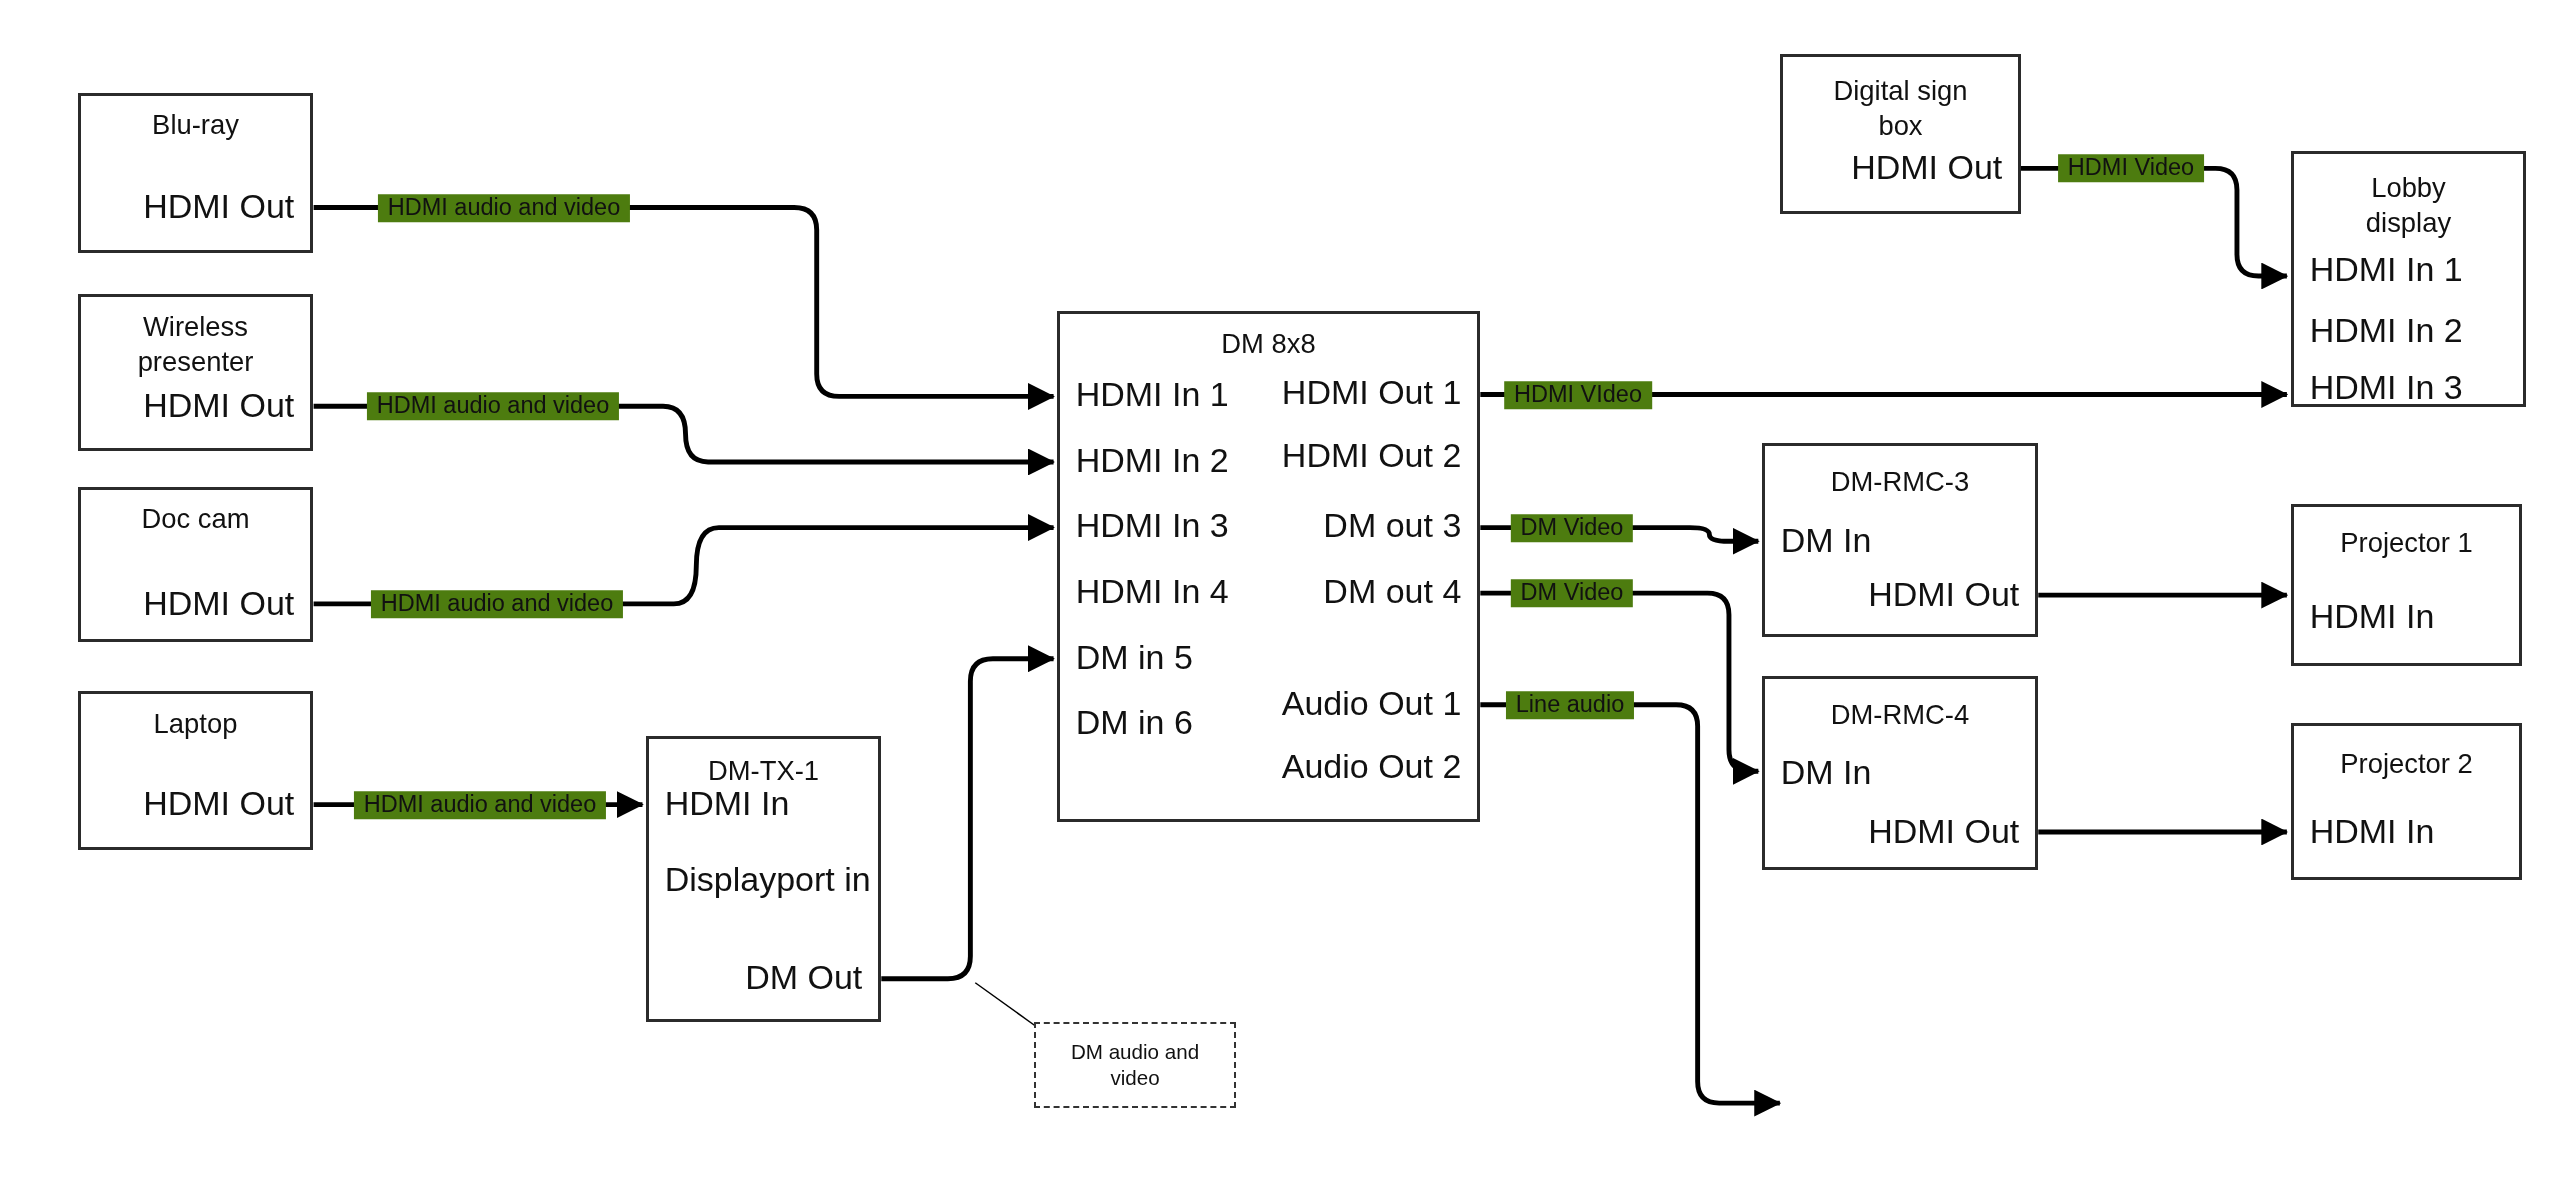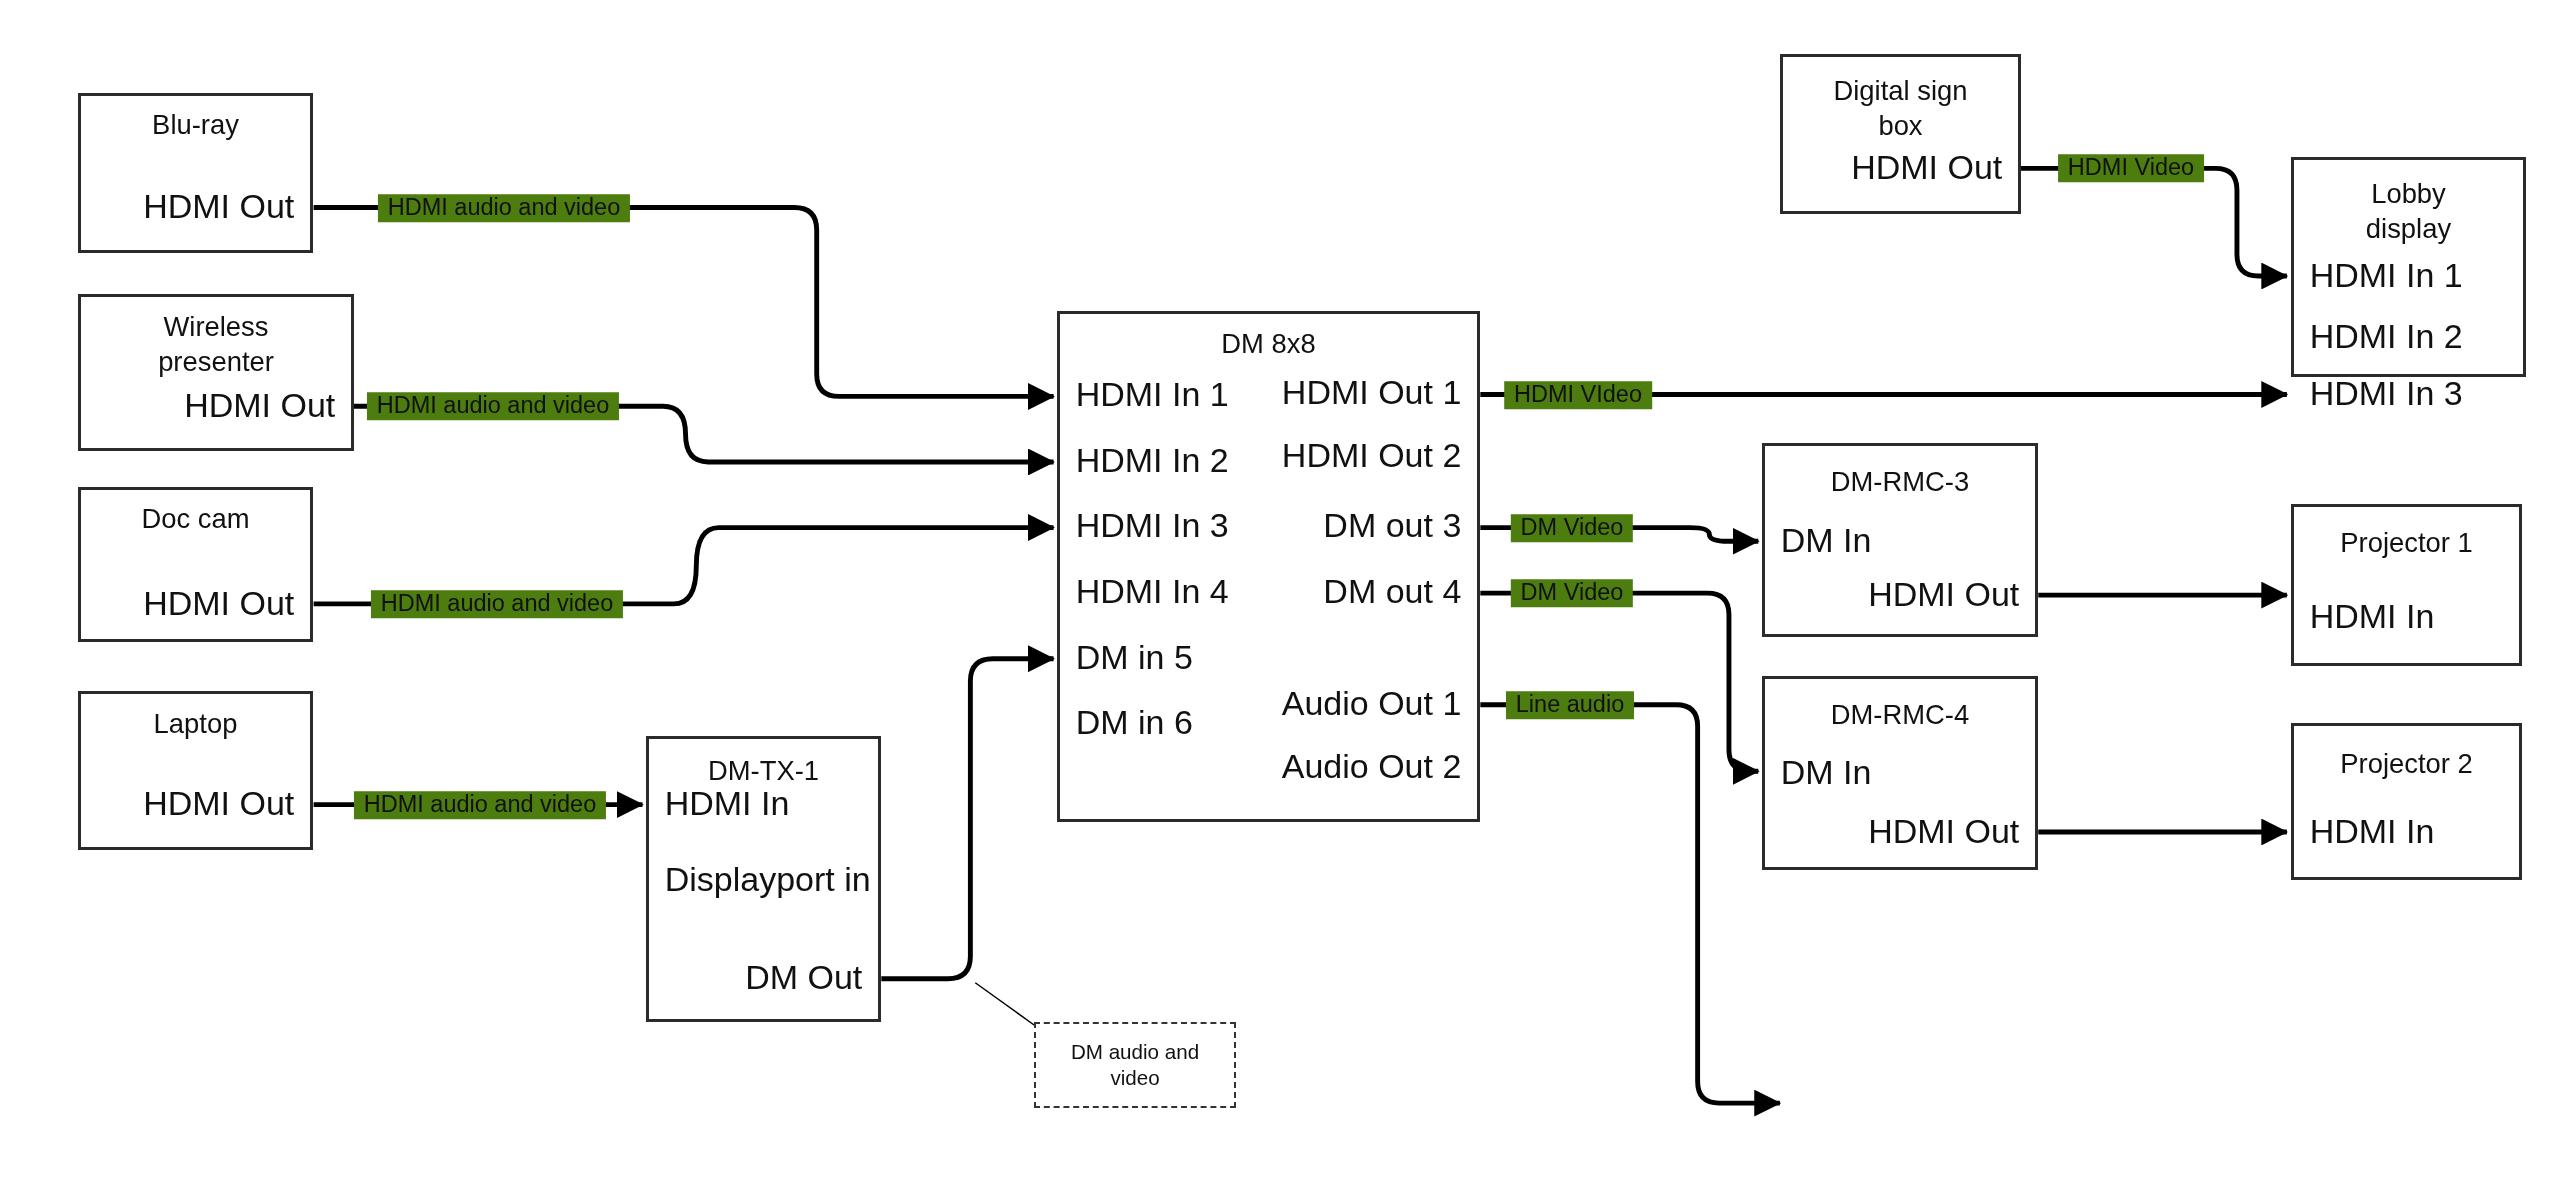--- a/index.html
+++ b/index.html
@@ -88,21 +88,21 @@
     <path class="wire" marker-end="url(#arrow)" d="M 2082 850 H 2336"></path>
     <path class="wire" marker-end="url(#arrow)" d="M 2064 172 H 2263 Q 2285 172 2285 194 V 260 Q 2285 282 2307 282 H 2336"></path>
     <path class="thin-line" d="M 996 1004 L 1060 1050"></path>
   </svg>
 
   <div class="node" style="left:78px;top:93px;width:235px;height:160px">
     <div class="title" style="top:10.8px">Blu-ray</div>
     <div class="port right" style="top:111px">HDMI Out</div>
   </div>
 
-  <div class="node" style="left:78px;top:294px;width:276px;height:157px">
+  <div class="node" style="left:78px;top:294px;width:235px;height:157px">
     <div class="title" style="top:11.7px">Wireless
 presenter</div>
     <div class="port right" style="top:109px">HDMI Out</div>
   </div>
 
   <div class="node" style="left:78px;top:487px;width:235px;height:155px">
     <div class="title" style="top:10.8px">Doc cam</div>
     <div class="port right" style="top:114px">HDMI Out</div>
   </div>
 
@@ -133,21 +133,21 @@
     <div class="port right" style="top:390px">Audio Out 1</div>
     <div class="port right" style="top:453px">Audio Out 2</div>
   </div>
 
   <div class="node" style="left:1780px;top:54px;width:241px;height:160px">
     <div class="title" style="top:15.7px">Digital sign
 box</div>
     <div class="port right" style="top:111px">HDMI Out</div>
   </div>
 
-  <div class="node" style="left:2291px;top:157px;width:235px;height:220px">
+  <div class="node" style="left:2291px;top:151px;width:235px;height:256px">
     <div class="title" style="top:15.7px">Lobby
 display</div>
     <div class="port left" style="top:116px">HDMI In 1</div>
     <div class="port left" style="top:177px">HDMI In 2</div>
     <div class="port left" style="top:234px">HDMI In 3</div>
   </div>
 
   <div class="node" style="left:1762px;top:443px;width:276px;height:194px">
     <div class="title" style="top:17.6px">DM-RMC-3</div>
     <div class="port left" style="top:95px">DM In</div>

